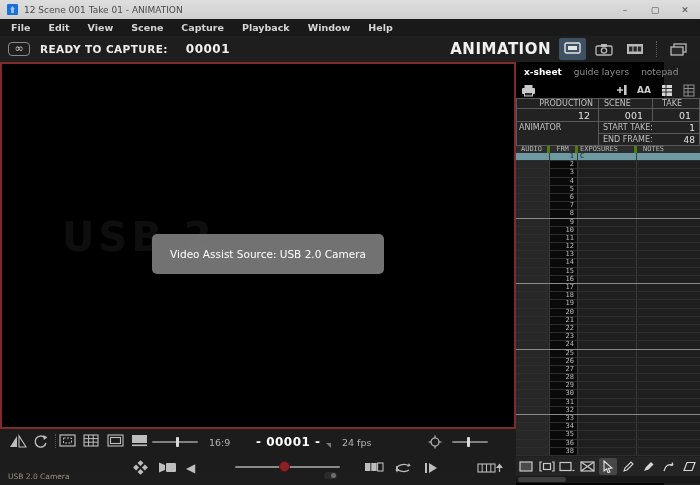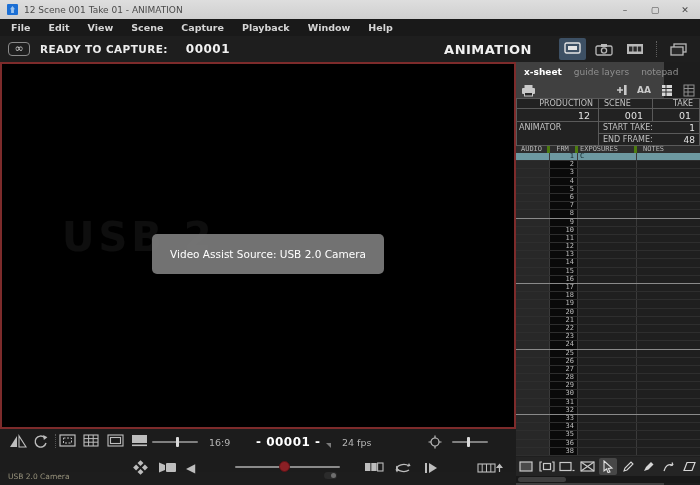--- a/index.html
+++ b/index.html
@@ -26,37 +26,37 @@
 
   
   .capturebar { position:absolute; left:0; top:36px; width:700px; height:26px; background:#1e1e1e;
                 display:flex; align-items:center; }
   .connect-btn { width:22px; height:14px; border:1px solid #8a8a8a; border-radius:4px; margin-left:8px;
                  display:flex; align-items:center; justify-content:center; color:#cfcfcf;
                  font-size:11px; line-height:10px; }
   .ready-label { margin-left:10px; font-size:10.5px; font-weight:600; letter-spacing:.4px; color:#ececec; }
   .frame-num { margin-left:18px; font-size:12px; font-weight:600; color:#f2f2f2; letter-spacing:.5px; }
   .cap-right { margin-left:auto; display:flex; align-items:center; padding-right:6px; }
-  .mode-label { font-size:13px; font-weight:600; letter-spacing:.5px; color:#f0f0f0; margin-right:25px; }
+  .mode-label { font-size:15px; font-weight:600; letter-spacing:.5px; color:#f0f0f0; margin-right:6px; }
   .hbtn { width:27px; height:22px; display:flex; align-items:center; justify-content:center; margin:0 2px; }
   .hbtn.selected { background:#3d5064; border-radius:2px; }
   .vdots { width:1px; height:16px; border-left:1px dotted #5f5f5f; margin:0 6px; }
 
   
   .viewport { position:absolute; left:0; top:62px; width:516px; height:367px; background:#000;
               border:2px solid #7d2b2b; overflow:hidden; }
   .watermark { position:absolute; left:60px; top:150px; font-size:40px; font-weight:700;
                color:rgba(255,255,255,0.055); letter-spacing:4px; }
   .toast { position:absolute; left:150px; top:170px; width:232px; height:40px;
            background:rgba(130,130,130,0.88); border-radius:5px; display:flex; flex-direction:column;
            align-items:center; justify-content:center; }
   .toast div { font-size:10.5px; color:#ffffff; line-height:14px; }
 
   
-  .sidebar { position:absolute; left:516px; top:62px; width:148px; height:423px; background:#404040; }
+  .sidebar { position:absolute; left:516px; top:62px; width:148px; height:423px; background:#000000; }
   .tabs { position:absolute; left:0; top:0; width:184px; height:20px; display:flex; align-items:center; }
   .tab { font-size:9px; color:#8f8f8f; margin-left:12px; }
   .tab.active { color:#ffffff; font-weight:600; margin-left:8px; }
   .side-toolbar { position:absolute; left:0; top:20px; width:184px; height:16px; display:flex;
                   align-items:center; }
   .side-toolbar .grow { flex:1; }
   .sicon { display:flex; align-items:center; justify-content:center; margin:0 5px; color:#c9c9c9; }
   .aa-label { font-size:9px; font-weight:700; color:#c9c9c9; letter-spacing:0; }
 
   .prod-table { position:absolute; left:0; top:36px; width:184px; height:48px; font-size:8px;
@@ -219,21 +219,21 @@
         <svg width="12" height="13" viewBox="0 0 12 13">
           <rect x="1" y="1" width="10" height="11" fill="none" stroke="#8f8f8f" stroke-width="1"></rect>
           <path d="M1 4.5 h10 M1 8 h10 M5 1 v11" stroke="#8f8f8f" stroke-width="1"></path>
         </svg>
       </div>
     </div>
 
     <div class="prod-table">
       <div class="cell ph" style="left:0;top:0;width:83px;height:11px;justify-content:flex-end;padding-right:5px;">PRODUCTION</div>
       <div class="cell ph" style="left:82px;top:0;width:55px;height:11px;padding-left:5px;">SCENE</div>
-      <div class="cell ph" style="left:136px;top:0;width:48px;height:11px;padding-left:20px;">TAKE</div>
+      <div class="cell ph" style="left:136px;top:0;width:48px;height:11px;padding-left:9px;">TAKE</div>
 
       <div class="cell pv" style="left:0;top:10px;width:83px;height:14px;padding-right:8px;">12</div>
       <div class="cell pv" style="left:82px;top:10px;width:55px;height:14px;padding-right:9px;">001</div>
       <div class="cell pv" style="left:136px;top:10px;width:48px;height:14px;padding-right:8px;">01</div>
 
       <div class="cell" style="left:0;top:23px;width:83px;height:25px;padding:1px 0 0 2px;">ANIMATOR</div>
       <div class="cell sf-row" style="left:82px;top:23px;width:102px;height:13px;">
         <span>START TAKE:</span>
         <span class="sf-val">1</span>
       </div>

